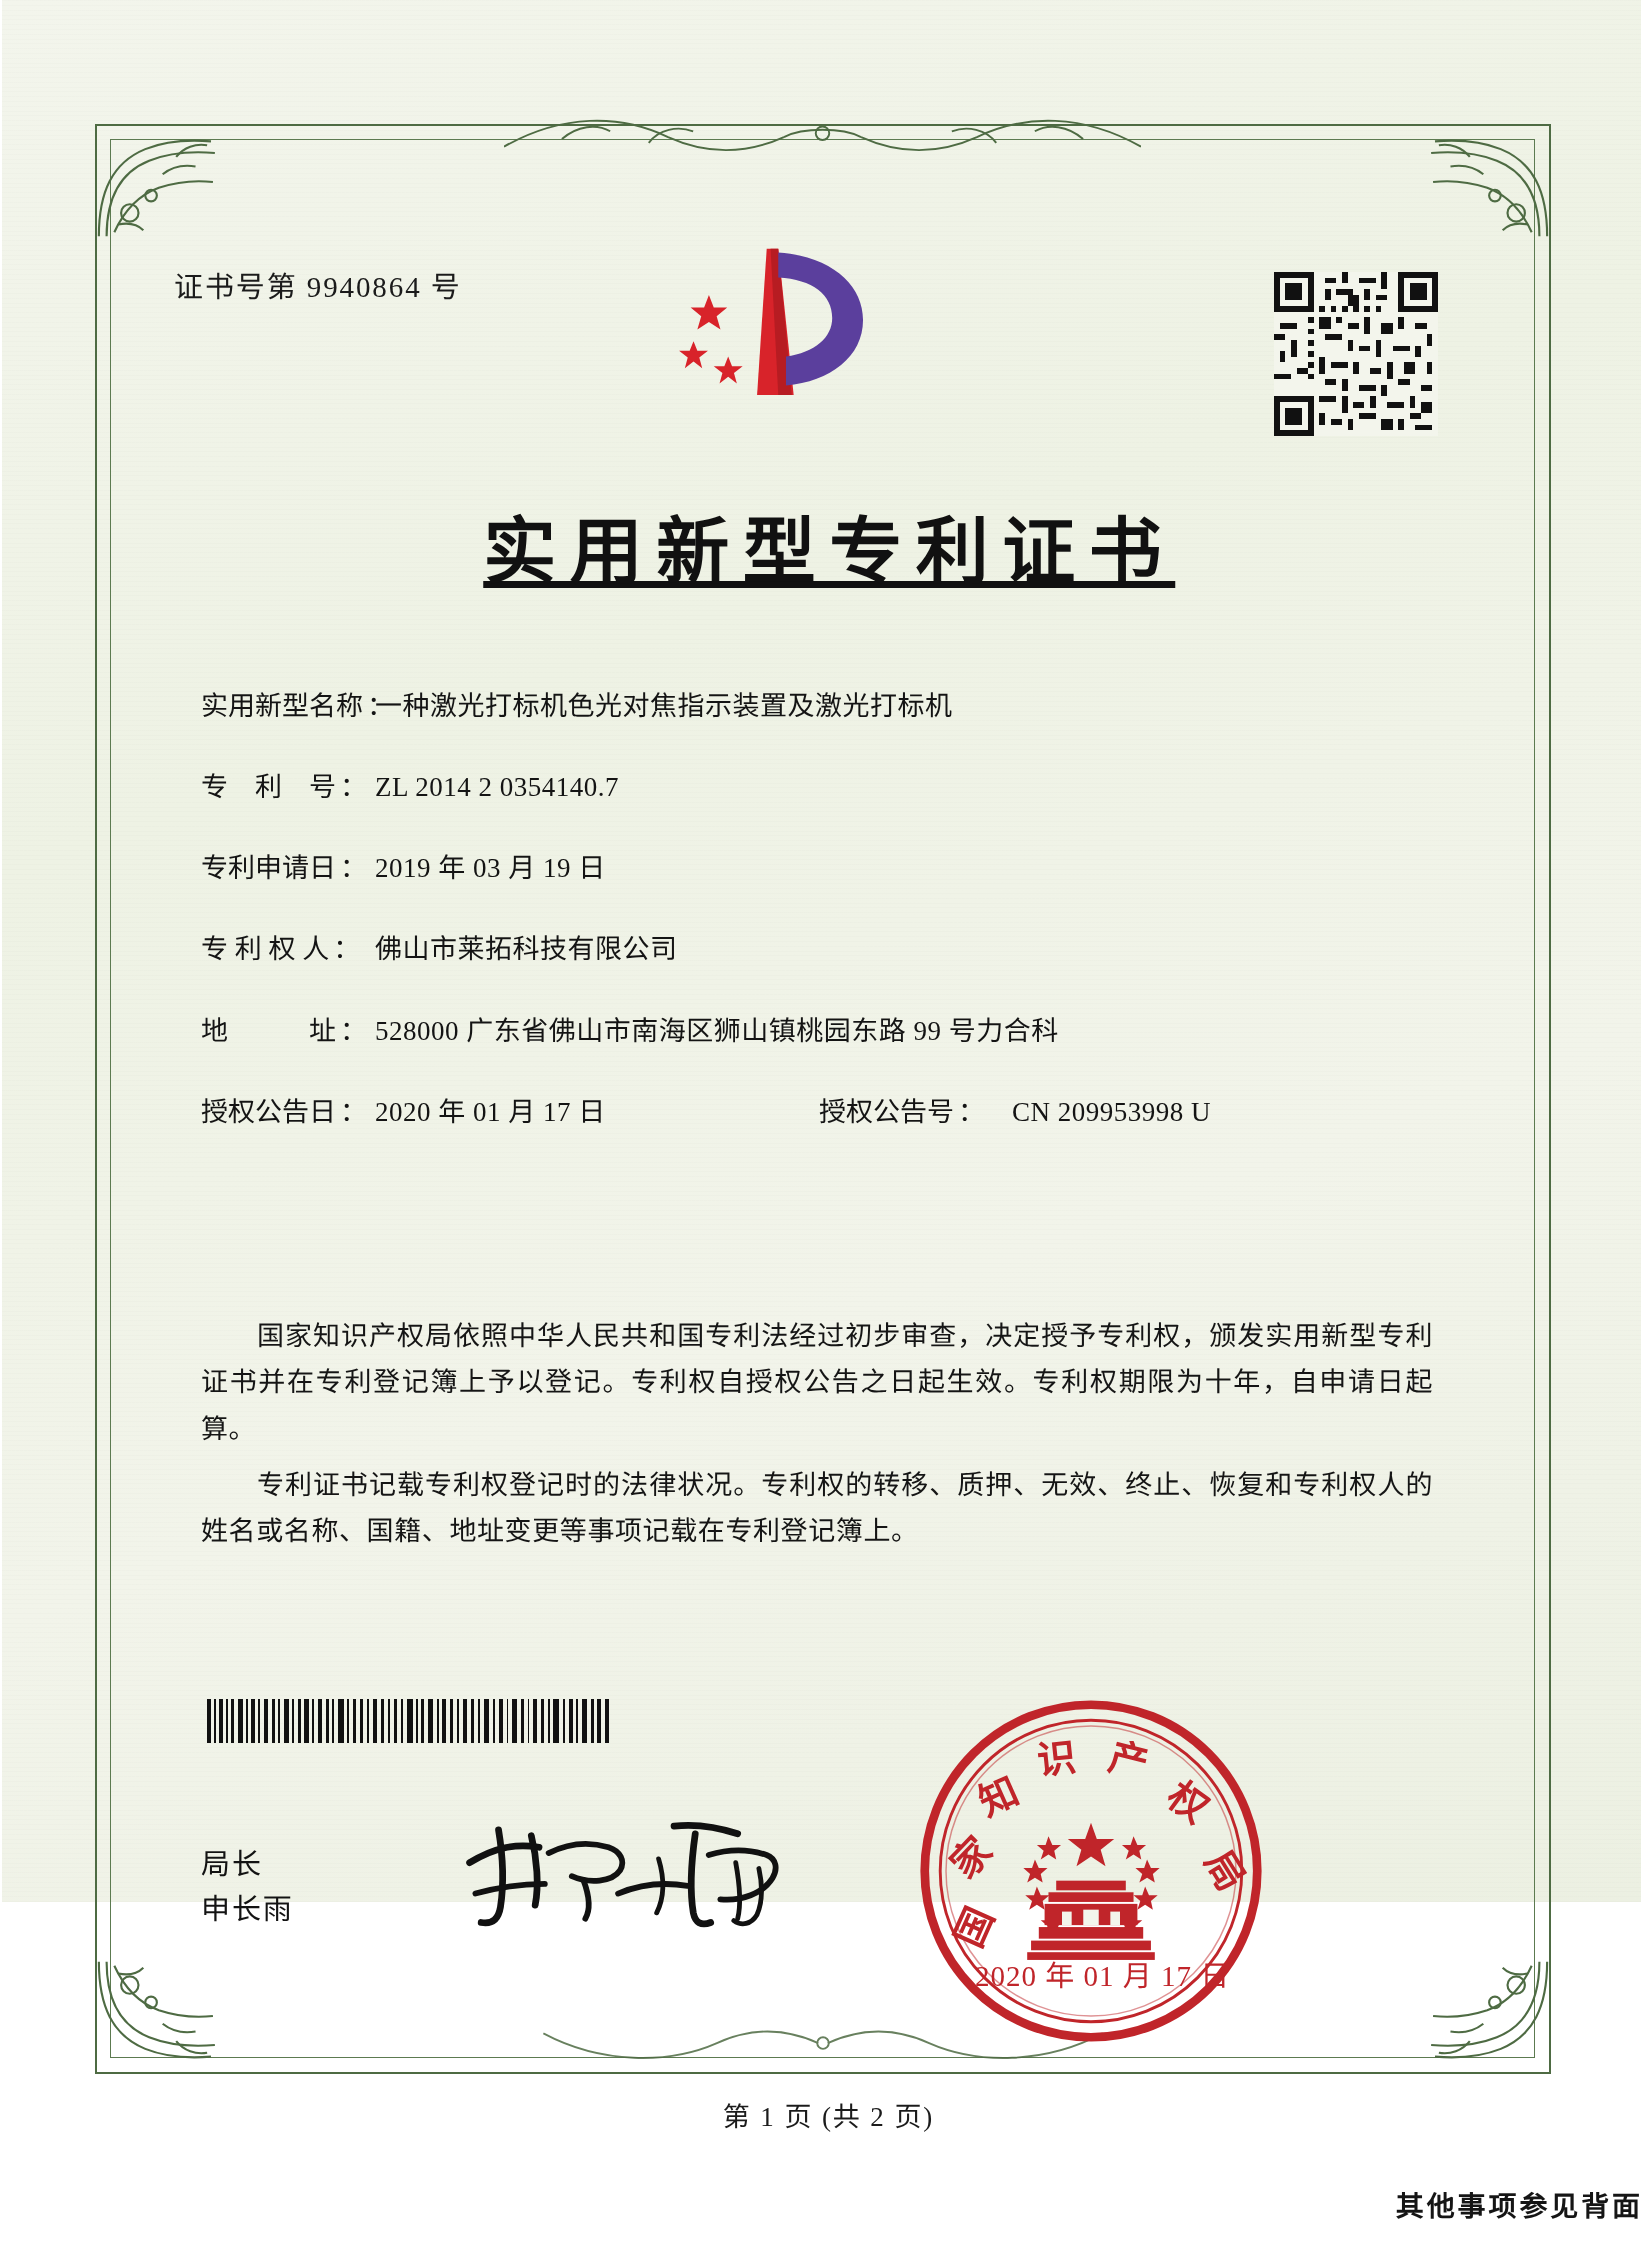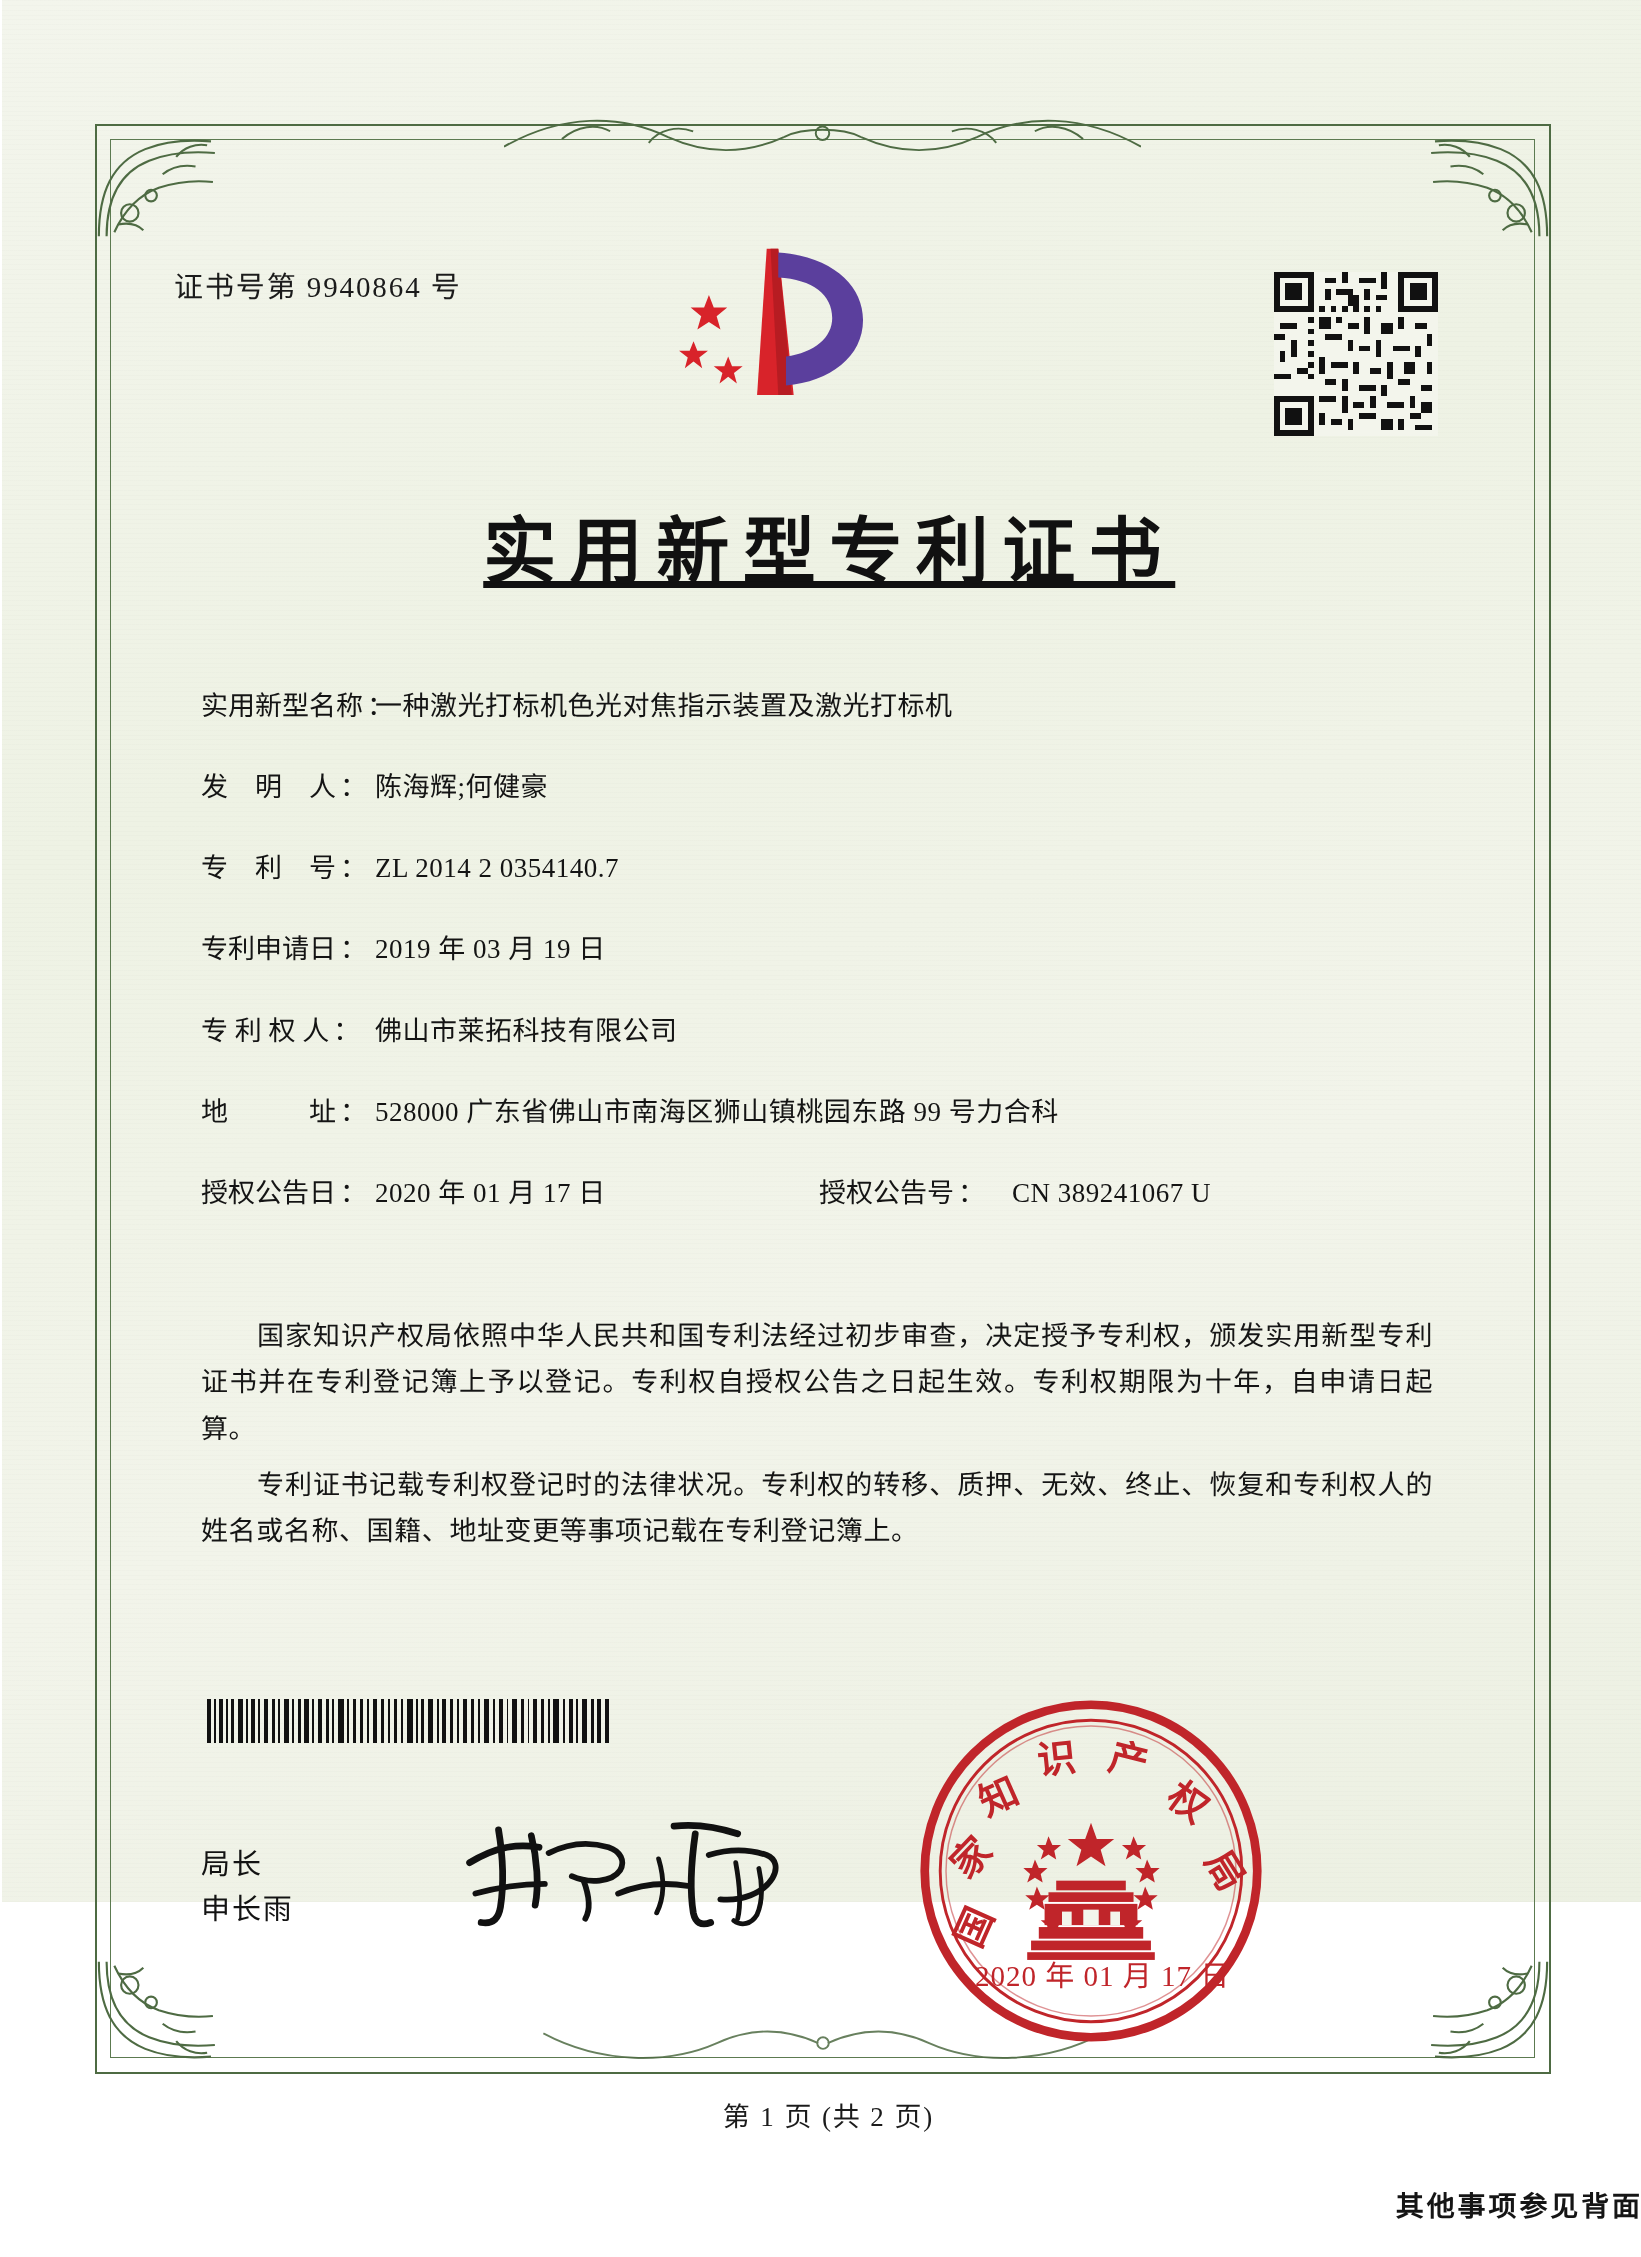--- a/index.html
+++ b/index.html
@@ -427,26 +427,20 @@
 
   <div class="fields">
 
     <div class="field-row">
       <div class="field-label">
         <span>实用新型名称</span><span class="colon">：</span>
       </div>
       <div class="field-value">一种激光打标机色光对焦指示装置及激光打标机</div>
     </div>
 
-    <div class="field-row">
-      <div class="field-label">
-        <span>发　明　人</span><span class="colon">：</span>
-      </div>
-      <div class="field-value">陈海辉;何健豪</div>
-    </div>
 
     <div class="field-row">
       <div class="field-label">
         <span>专　利　号</span><span class="colon">：</span>
       </div>
       <div class="field-value">ZL 2014 2 0354140.7</div>
     </div>
 
     <div class="field-row">
       <div class="field-label">
@@ -475,21 +469,21 @@
       <div class="pub-left">
         <div class="field-label">
           <span>授权公告日</span><span class="colon">：</span>
         </div>
         <div class="field-value">2020 年 01 月 17 日</div>
       </div>
       <div class="pub-right">
         <div class="field-label">
           <span>授权公告号</span><span class="colon">：</span>
         </div>
-        <div class="field-value">CN 389241067 U</div>
+        <div class="field-value">CN 209953998 U</div>
       </div>
     </div>
 
   </div>
 
   <div class="paragraphs">
     <p>国家知识产权局依照中华人民共和国专利法经过初步审查，决定授予专利权，颁发实用新型专利证书并在专利登记簿上予以登记。专利权自授权公告之日起生效。专利权期限为十年，自申请日起算。</p>
     <p>专利证书记载专利权登记时的法律状况。专利权的转移、质押、无效、终止、恢复和专利权人的姓名或名称、国籍、地址变更等事项记载在专利登记簿上。</p>
   </div>
 

